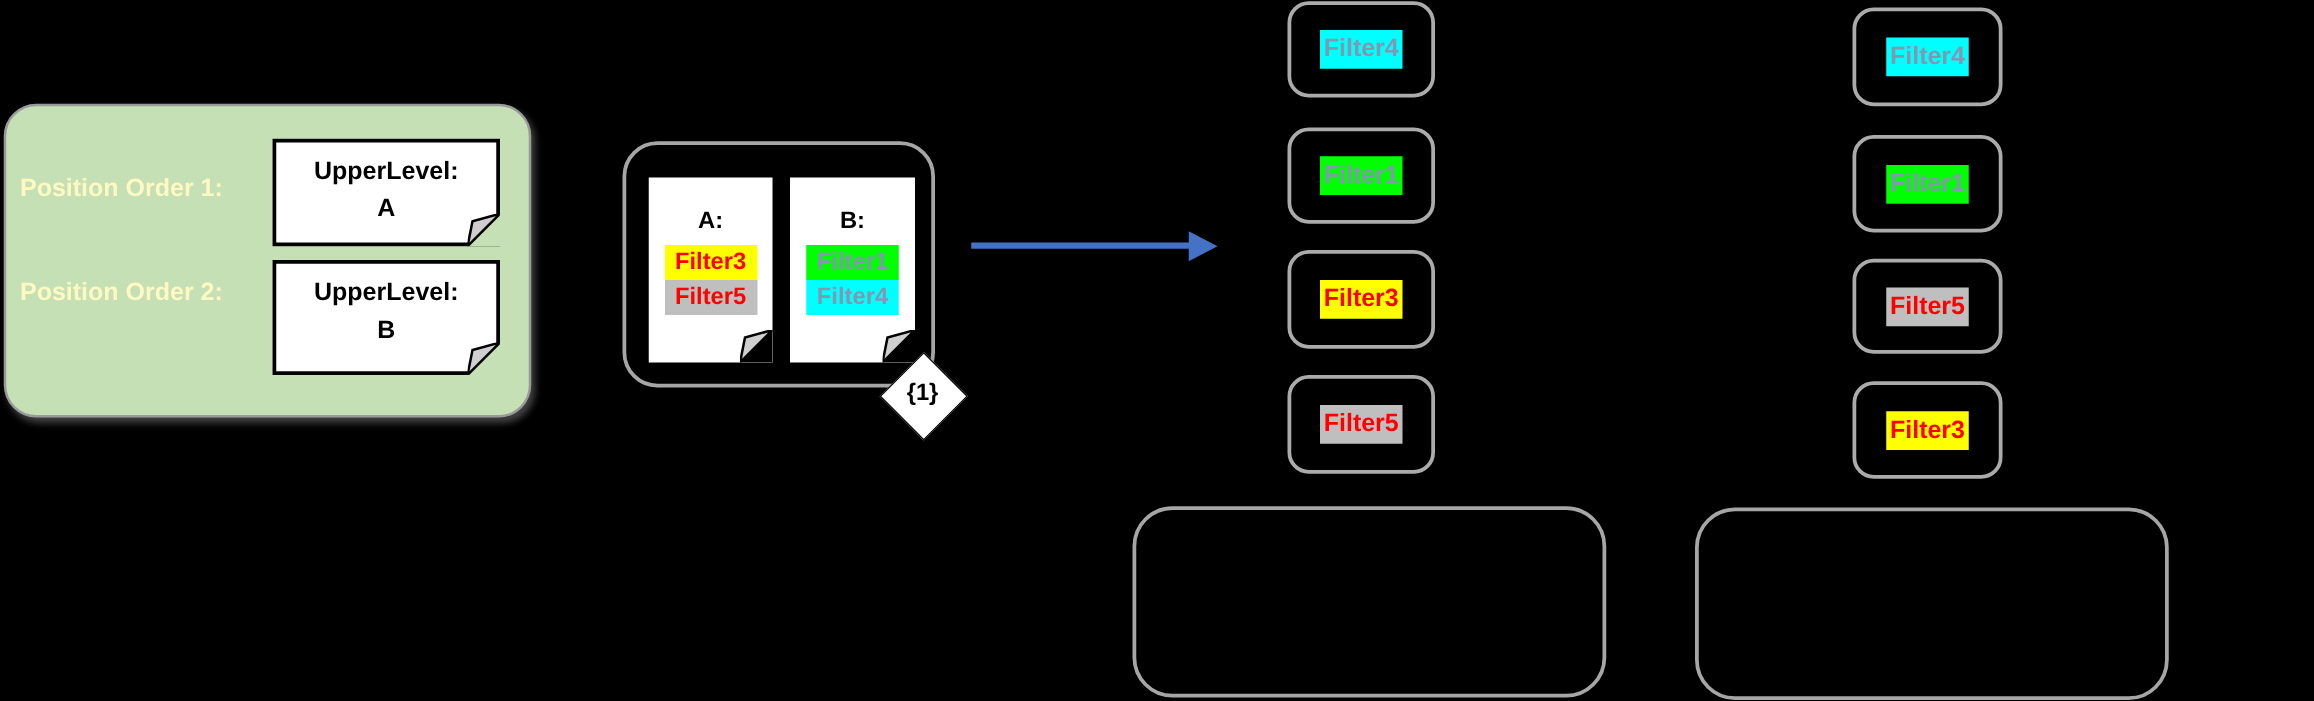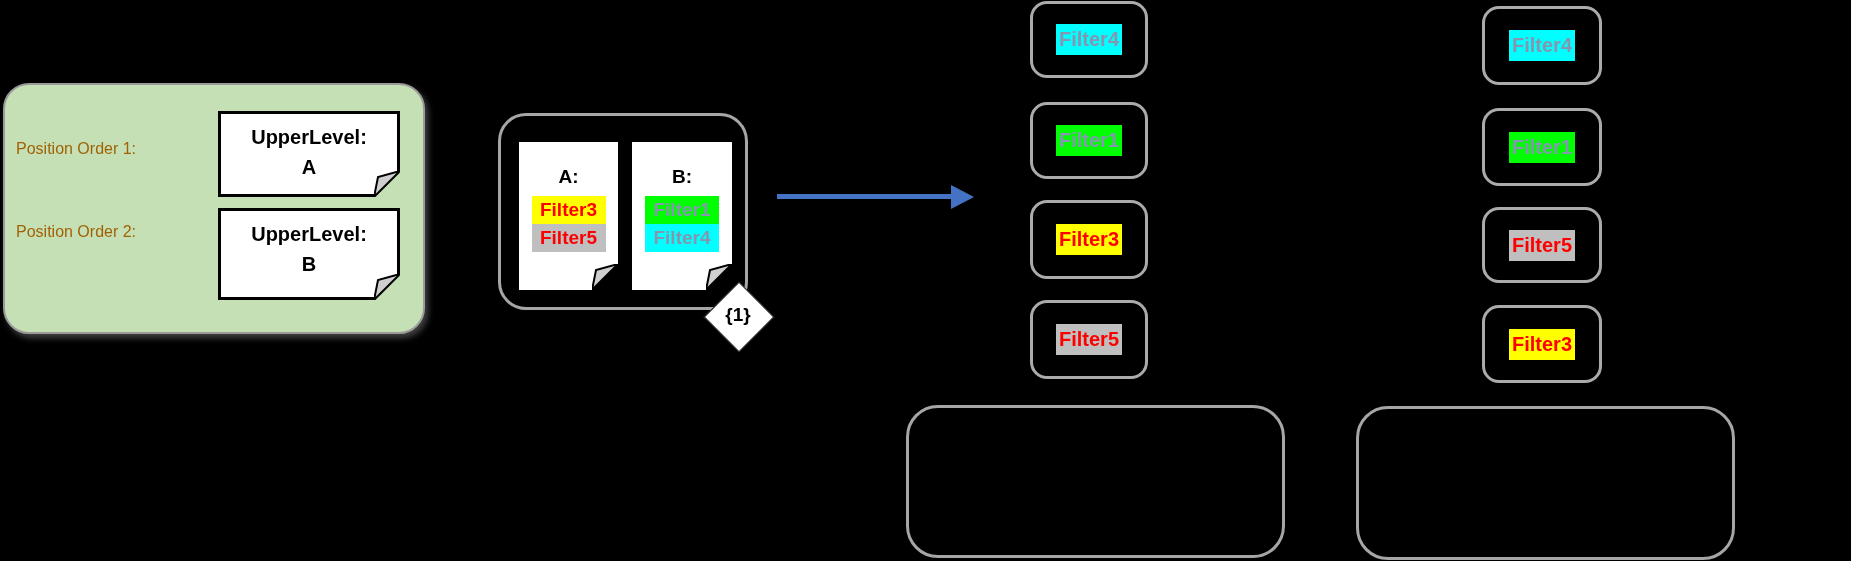--- a/index.html
+++ b/index.html
@@ -2,21 +2,21 @@
 <html><head>
 <meta charset="utf-8">
 <style>
   html,body{margin:0;padding:0;background:#000;}
   .canvas{position:relative;width:1851px;height:561px;background:#000;overflow:hidden;
           font-family:"Liberation Sans","DejaVu Sans",sans-serif;}
 
   
   .legend{position:absolute;left:3px;top:83px;width:418px;height:247px;background:#C5E0B4;
           border:2px solid #9a9a9a;border-radius:26px;box-shadow:3px 4px 6px rgba(120,120,120,.55);}
-  .legend-label{position:absolute;font-size:16px;font-weight:normal;color:#a16207;white-space:nowrap;}
+  .legend-label{position:absolute;font-size:20px;font-weight:bold;color:#fef9c3;white-space:nowrap;}
   .lbl1{left:16px;top:140px;}
   .lbl2{left:16px;top:223px;}
 
   
   .note{position:absolute;background:#fff;}
   .note.bordered{border:3px solid #000;}
   .note-text{position:absolute;top:8px;left:0;width:100%;text-align:center;
              font-size:20px;font-weight:bold;color:#000;line-height:30px;}
   .curl{position:absolute;right:-3px;bottom:-3px;width:26px;height:26px;}
   .note.noborder .curl{right:0;bottom:0;}

